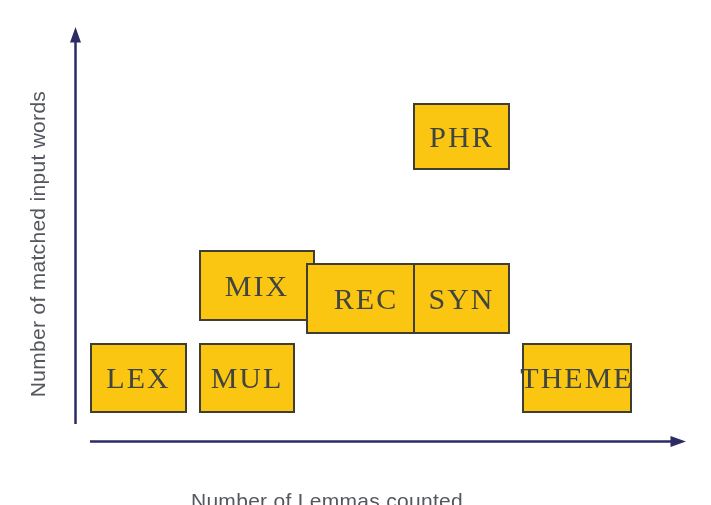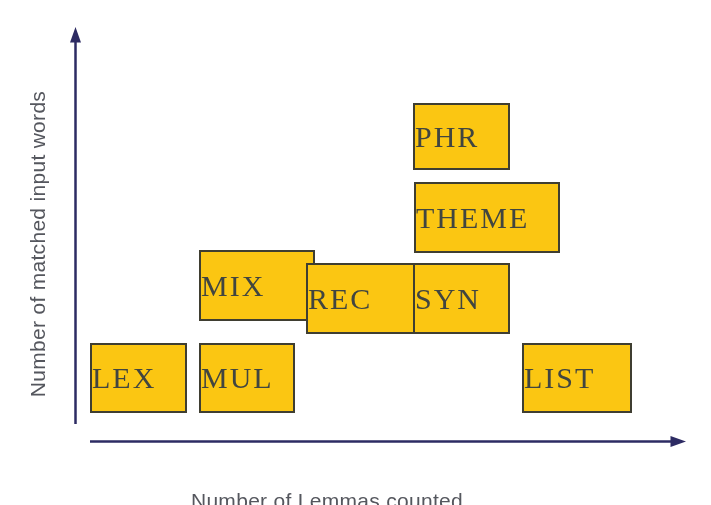--- a/index.html
+++ b/index.html
@@ -18,21 +18,21 @@
     position: absolute;
     left: 0; top: 0;
   }
   .box {
     position: absolute;
     background: var(--box-fill, #FBC612);
     border: 2px solid var(--box-border, #3F3E31);
     box-sizing: border-box;
     display: flex;
     align-items: center;
-    justify-content: flex-start;
+    justify-content: center;
   }
   .box-label {
     font-family: cursive;
     font-size: 30px;
     letter-spacing: 2px;
     color: var(--box-text, #414540);
     white-space: nowrap;
     line-height: 1;
   }
   .box-phr   { left: 413px; top: 103px; width: 97px;  height: 67px; }
@@ -71,35 +71,32 @@
     <line x1="90" y1="441.5" x2="672" y2="441.5" style="stroke: var(--axis-color, #2D2B63); stroke-width: 2.5;"></line>
     <polygon points="686,441.5 670.5,436 670.5,447" style="fill: var(--axis-color, #2D2B63);"></polygon>
   </svg>
 
   <div class="axis-label ylabel">Number of matched input words</div>
   <div class="axis-label xlabel">Number of Lemmas counted</div>
 
   <div class="box box-phr">
     <span class="box-label">PHR</span>
   </div>
-  <div class="box box-theme">
-    <span class="box-label">THEME</span>
-  </div>
   <div class="box box-mix">
     <span class="box-label">MIX</span>
   </div>
   <div class="box box-rec">
     <span class="box-label">REC</span>
   </div>
   <div class="box box-syn">
     <span class="box-label">SYN</span>
   </div>
   <div class="box box-mul">
     <span class="box-label">MUL</span>
   </div>
   <div class="box box-lex">
     <span class="box-label">LEX</span>
   </div>
   <div class="box box-list">
-    <span class="box-label">LIST</span>
+    <span class="box-label">THEME</span>
   </div>
 
 </div>
 
 </body></html>

